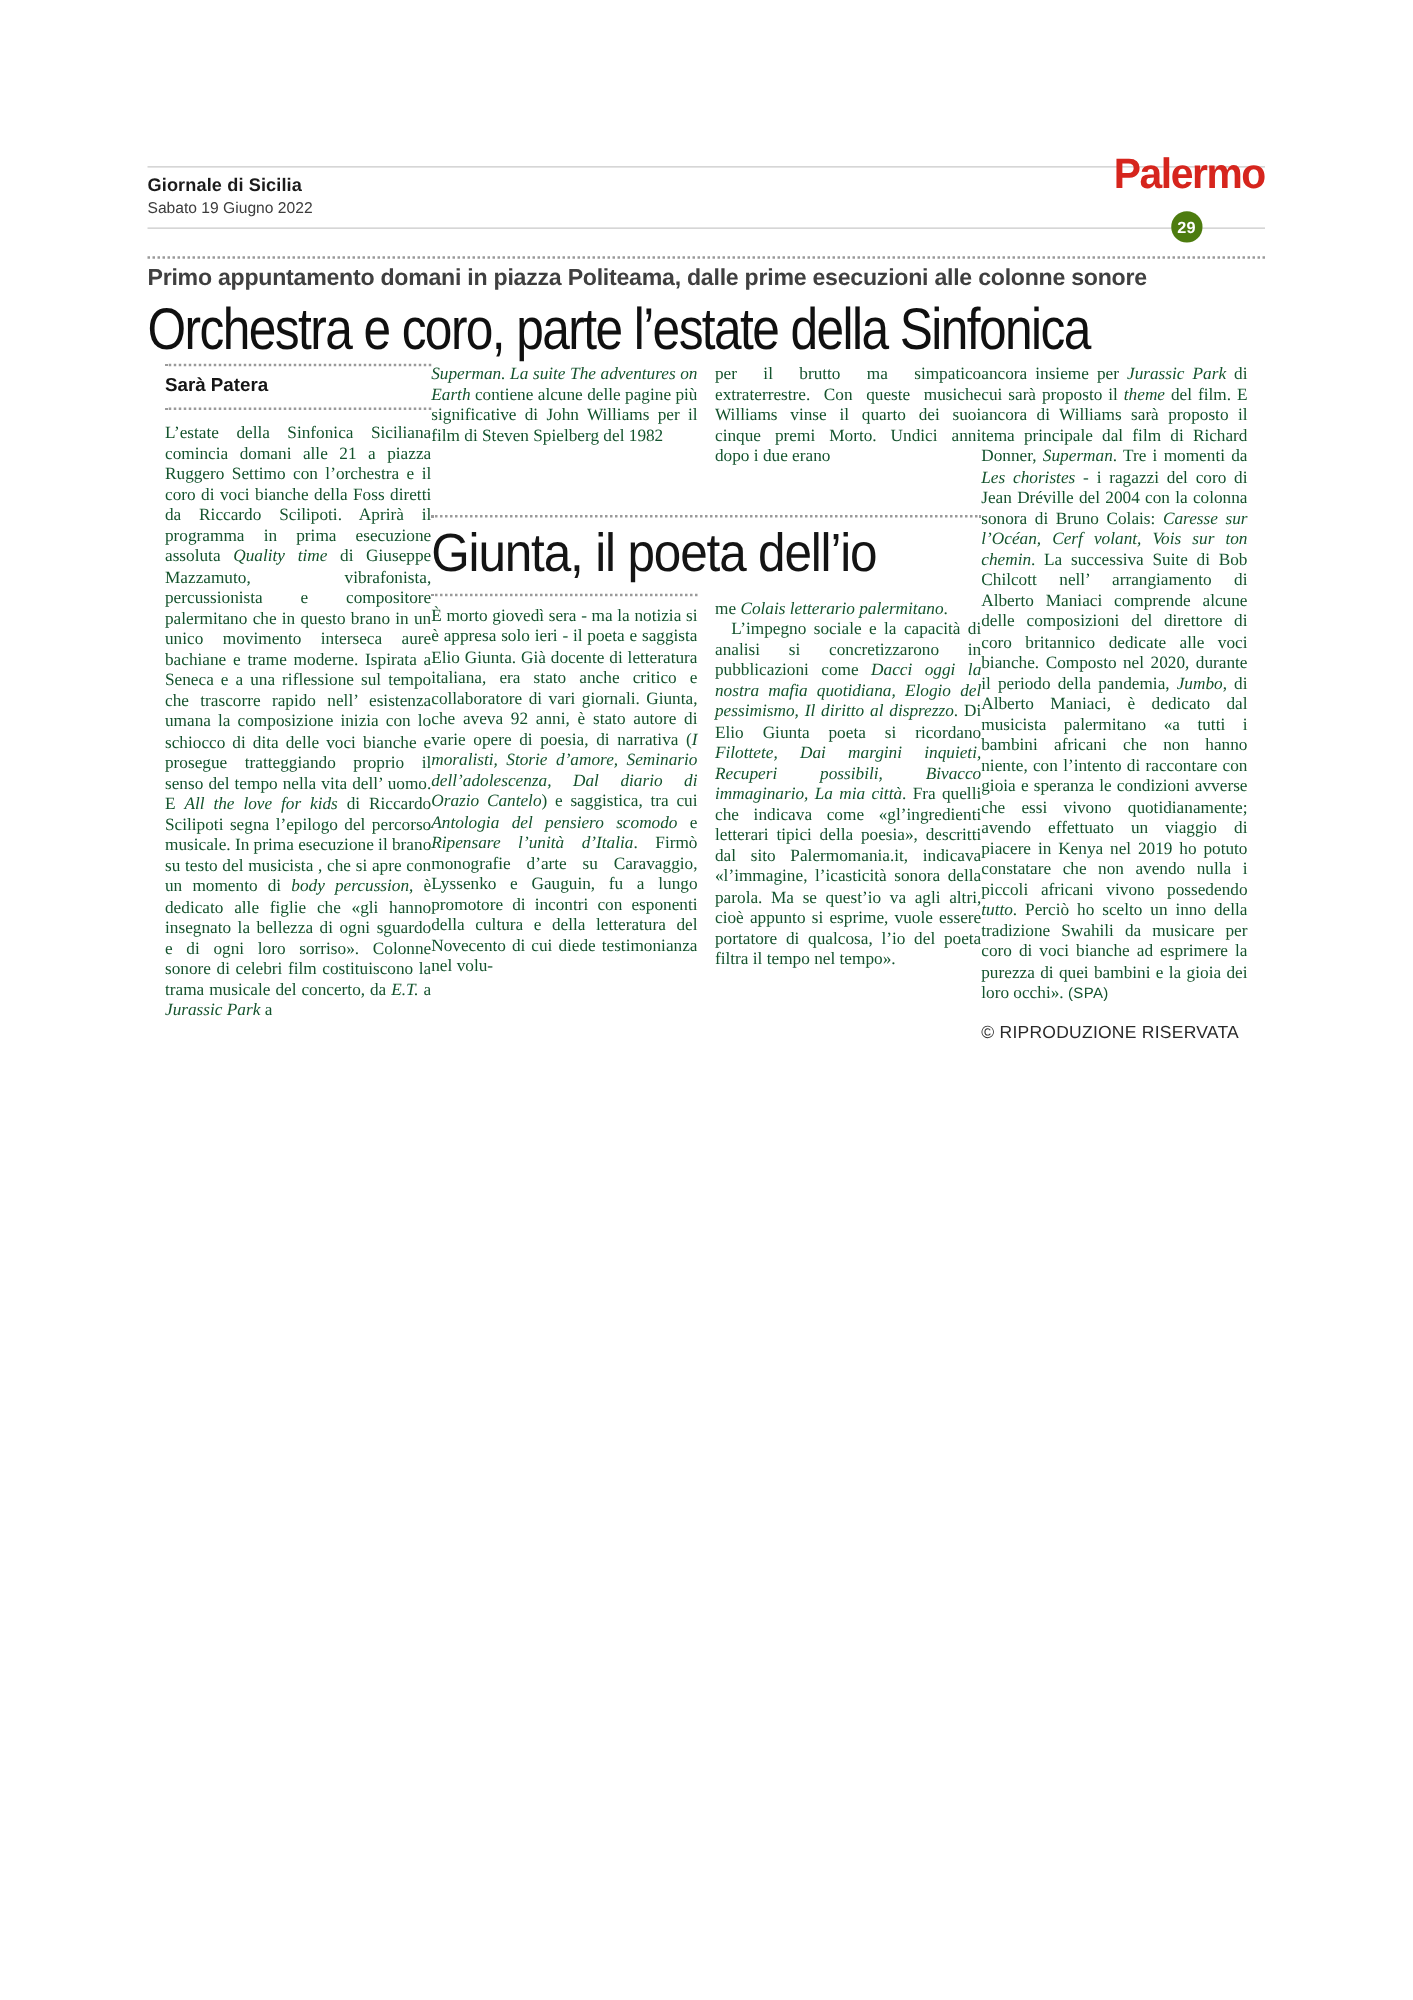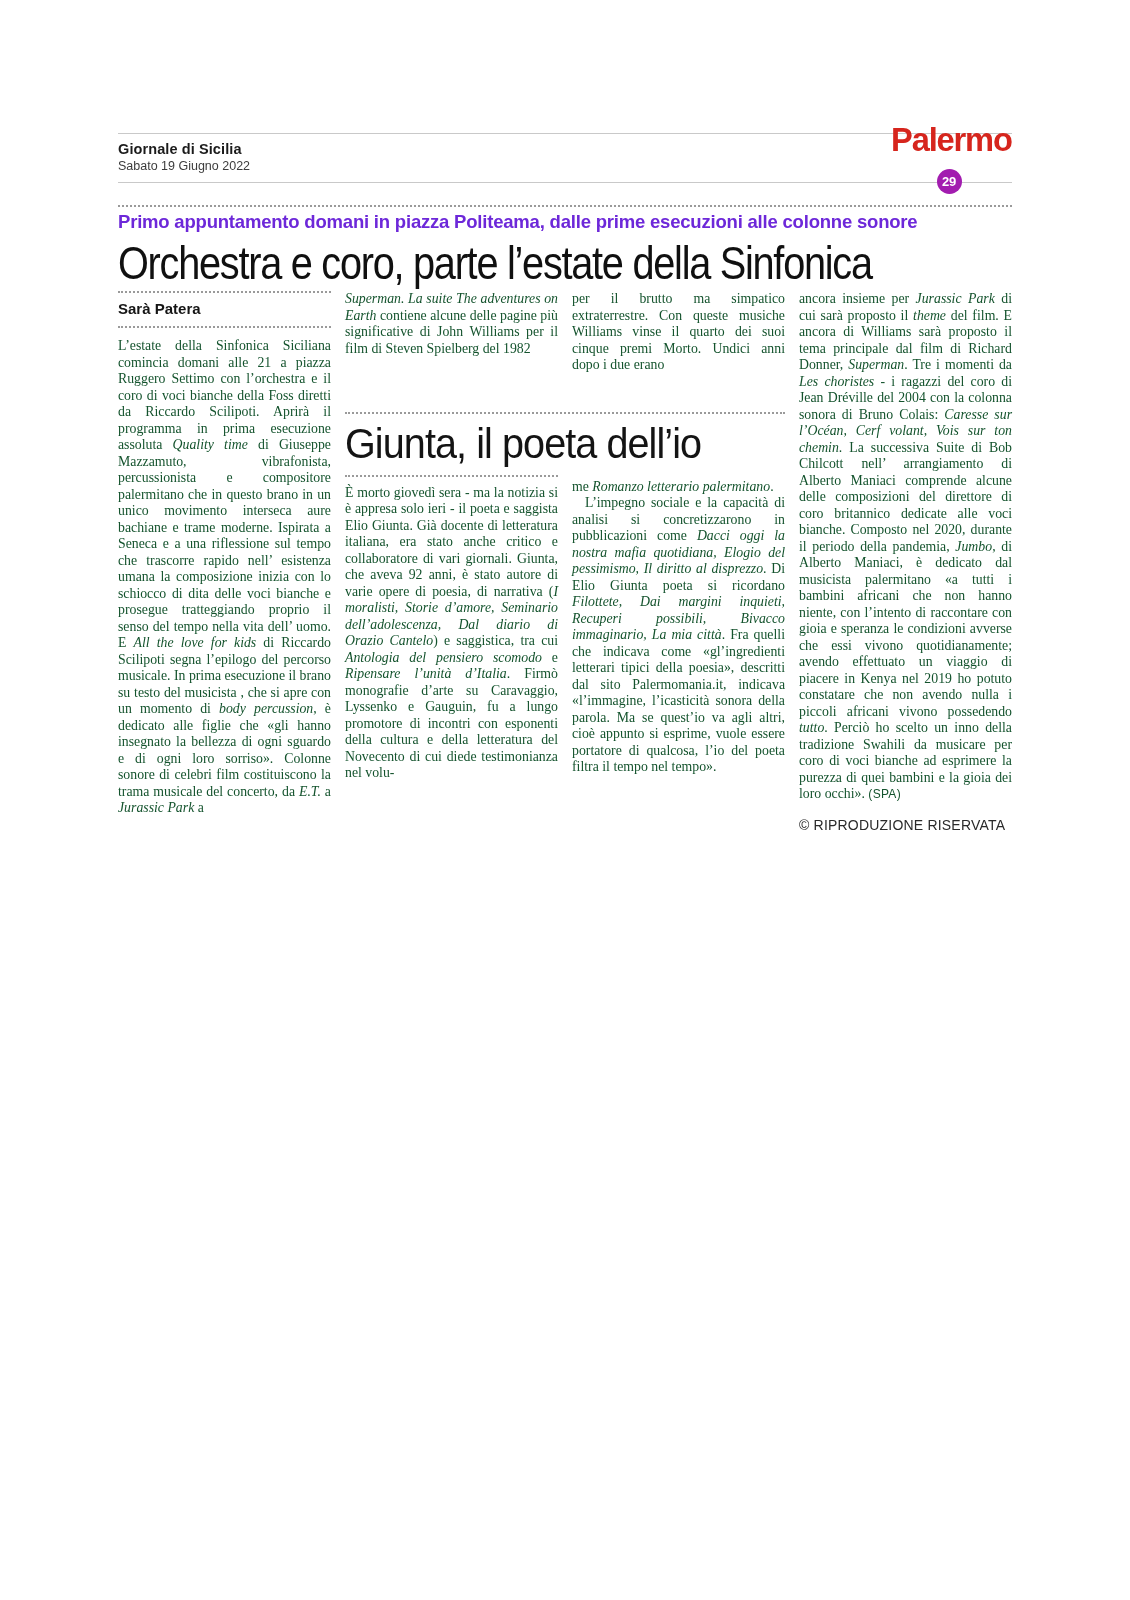--- a/index.html
+++ b/index.html
@@ -39,21 +39,21 @@
     margin-top:4px; white-space:nowrap; overflow:hidden;
   }
   .headline1 { margin-top:2px; height:46px; overflow:visible; white-space:nowrap; }
   .headline1 .cond {
     display:inline-block; font-size:47px; font-weight:400; color:#101010;
     letter-spacing:-1.5px; transform:scaleX(.845); transform-origin:left center;
     font-family:"Liberation Sans", sans-serif;
   }
 
   
-  .cols { display:flex; gap:14px; margin-top:10px;justify-content:center; }
+  .cols { display:flex; margin-top:10px;justify-content:center; }
   .col { width:213px; flex:0 0 213px; }
   .colwrap2 { width:440px; flex:0 0 440px; }
   .row-top, .row-bot { display:flex; gap:14px; }
   .subcol { width:213px; flex:0 0 213px; }
 
   .body {
     font-family:"Liberation Serif", serif;
     font-size:13.8px; line-height:16.5px; color:#14532d;
     text-align:justify; hyphens:auto; -webkit-hyphens:auto;
   }
@@ -92,27 +92,27 @@
 <div class="page">
   <div class="content">
 
     <header class="masthead">
       <div class="mast-left">
         <div class="pub">Giornale di Sicilia</div>
         <div class="edition-date">Sabato 19 Giugno 2022</div>
       </div>
       <div class="mast-right">
         <span class="section-title" style="color: rgb(214, 37, 29);">Palermo</span>
-        <span class="pagenum" style="background: #a21caf;">29</span>
+        <span class="pagenum" style="background: #4d7c0f;">29</span>
       </div>
     </header>
 
     <section>
       <div class="rule-dotted a1-dotted"></div>
-      <div class="kicker" style="color: #6d28d9;">Primo appuntamento domani in piazza Politeama, dalle prime esecuzioni alle colonne sonore</div>
+      <div class="kicker" style="color: #404040;">Primo appuntamento domani in piazza Politeama, dalle prime esecuzioni alle colonne sonore</div>
       <h1 class="headline1"><span class="cond">Orchestra e coro, parte l’estate della Sinfonica</span></h1>
 
       <div class="cols">
 
         <div class="col">
           <div class="byline-block">
             <div class="byline">Sarà Patera</div>
           </div>
           <p class="body"><span>L’estate della Sinfonica Siciliana comincia domani alle 21 a piazza Ruggero Settimo con l’orchestra e il coro di voci bianche della Foss diretti da Riccardo Scilipoti. Aprirà il programma in prima esecuzione assoluta </span><span class="it">Quality time</span><span> di Giuseppe Mazzamuto, vibrafonista, percussionista e compositore palermitano che in questo brano in un unico movimento interseca aure bachiane e trame moderne. Ispirata a Seneca e a una riflessione sul tempo che trascorre rapido nell’ esistenza umana la composizione inizia con lo schiocco di dita delle voci bianche e prosegue tratteggiando proprio il senso del tempo nella vita dell’ uomo. E </span><span class="it">All the love for kids</span><span> di Riccardo Scilipoti segna l’epilogo del percorso musicale. In prima esecuzione il brano su testo del musicista , che si apre con un momento di </span><span class="it">body percussion</span><span>, è dedicato alle figlie che «gli hanno insegnato la bellezza di ogni sguardo e di ogni loro sorriso». Colonne sonore di celebri film costituiscono la trama musicale del concerto, da </span><span class="it">E.T.</span><span> a </span><span class="it">Jurassic Park</span><span> a</span></p>
         </div>
@@ -125,21 +125,21 @@
 
           <section class="article2">
             <div class="rule-dotted a2-kicker-rule"></div>
             <h2 class="headline2"><span class="cond2">Giunta, il poeta dell’io</span></h2>
             <div class="row-bot">
               <div class="subcol">
                 <div class="rule-dotted a2-text-rule"></div>
                 <p class="body"><span>È morto giovedì sera - ma la notizia si è appresa solo ieri - il poeta e saggista Elio Giunta. Già docente di letteratura italiana, era stato anche critico e collaboratore di vari giornali. Giunta, che aveva 92 anni, è stato autore di varie opere di poesia, di narrativa (</span><span class="it">I moralisti, Storie d’amore, Seminario dell’adolescenza, Dal diario di Orazio Cantelo</span><span>) e saggistica, tra cui </span><span class="it">Antologia del pensiero scomodo</span><span> e </span><span class="it">Ripensare l’unità d’Italia</span><span>. Firmò monografie d’arte su Caravaggio, Lyssenko e Gauguin, fu a lungo promotore di incontri con esponenti della cultura e della letteratura del Novecento di cui diede testimonianza nel volu-</span></p>
               </div>
               <div class="subcol a2-colB">
-                <p class="body"><span>me </span><span class="it">Romanzo letterario palermitano</span><span>.</span></p>
+                <p class="body"><span>me </span><span class="it">Colais letterario palermitano</span><span>.</span></p>
                 <p class="body indent"><span>L’impegno sociale e la capacità di analisi si concretizzarono in pubblicazioni come </span><span class="it">Dacci oggi la nostra mafia quotidiana, Elogio del pessimismo, Il diritto al disprezzo</span><span>. Di Elio Giunta poeta si ricordano </span><span class="it">Filottete, Dai margini inquieti, Recuperi possibili, Bivacco immaginario, La mia città</span><span>. Fra quelli che indicava come «gl’ingredienti letterari tipici della poesia», descritti dal sito Palermomania.it, indicava «l’immagine, l’icasticità sonora della parola. Ma se quest’io va agli altri, cioè appunto si esprime, vuole essere portatore di qualcosa, l’io del poeta filtra il tempo nel tempo».</span></p>
               </div>
             </div>
           </section>
         </div>
 
         <div class="col">
           <p class="body"><span>ancora insieme per </span><span class="it">Jurassic Park</span><span> di cui sarà proposto il </span><span class="it">theme</span><span> del film. E ancora di Williams sarà proposto il tema principale dal film di Richard Donner, </span><span class="it">Superman</span><span>. Tre i momenti da </span><span class="it">Les choristes</span><span> - i ragazzi del coro di Jean Dréville del 2004 con la colonna sonora di Bruno Colais: </span><span class="it">Caresse sur l’Océan, Cerf volant, Vois sur ton chemin</span><span>. La successiva Suite di Bob Chilcott nell’ arrangiamento di Alberto Maniaci comprende alcune delle composizioni del direttore di coro britannico dedicate alle voci bianche. Composto nel 2020, durante il periodo della pandemia, </span><span class="it">Jumbo</span><span>, di Alberto Maniaci, è dedicato dal musicista palermitano «a tutti i bambini africani che non hanno niente, con l’intento di raccontare con gioia e speranza le condizioni avverse che essi vivono quotidianamente; avendo effettuato un viaggio di piacere in Kenya nel 2019 ho potuto constatare che non avendo nulla i piccoli africani vivono possedendo </span><span class="it">tutto</span><span>. Perciò ho scelto un inno della tradizione Swahili da musicare per coro di voci bianche ad esprimere la purezza di quei bambini e la gioia dei loro occhi». </span><span class="sm">(SPA)</span></p>
           <div class="copyright">© RIPRODUZIONE RISERVATA</div>
         </div>

